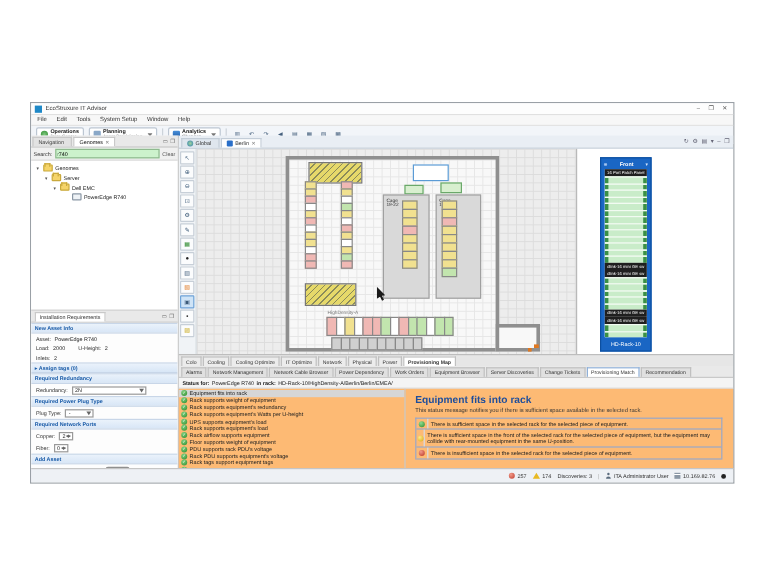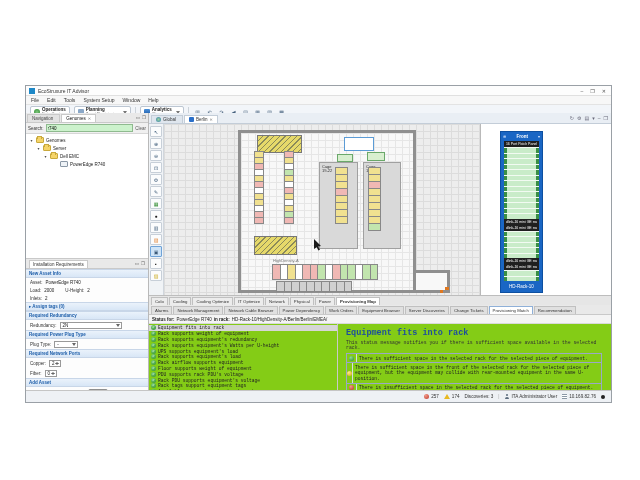--- a/index.html
+++ b/index.html
@@ -104,21 +104,21 @@
   .rackftr{height:11px;display:flex;align-items:center;justify-content:center;color:#fff;font-size:4.5px;}
   
   .layers{height:9px;background:#e6e6e6;border-top:1px solid #bdbdbd;display:flex;align-items:flex-end;padding-left:2px;gap:1px;}
   .ltab2{font-size:4.3px;color:#333;background:#ececec;border:1px solid #c0c0c0;border-bottom:none;padding:1px 3px;}
   .ltab2.active{background:#fff;font-weight:bold;}
   .btabs{height:9px;background:#e9e9e9;display:flex;align-items:flex-end;padding-left:2px;gap:1px;border-bottom:1px solid #c9c9c9;}
   .btab{font-size:4.3px;color:#333;background:#e0e0e0;border:1px solid #c0c0c0;border-bottom:none;padding:1px 3px;}
   .btab.active{background:#fff;border-color:#8fb0d8;}
   .statusline{height:8px;background:#f4f4f4;display:flex;align-items:center;gap:2px;padding:0 3px;font-size:4.5px;border-bottom:1px solid #d9d9d9;}
   .statusline .b{font-weight:bold;}
-  .bottomwrap{flex:1;display:flex;min-height:0;background:#84cc16;font-family:Liberation Mono, monospace;}
+  .bottomwrap{flex:1;display:flex;min-height:0;background:#fdba74;}
   .checklist{width:188px;border-right:1px solid #c9c9c9;padding-top:1px;overflow:hidden;}
   .chk{display:flex;align-items:center;gap:2px;height:5.8px;font-size:4.6px;color:#222;padding-left:2px;}
   .chk.selected{background:#d6d6d6;}
   .cicon{width:5px;height:5px;border-radius:50%;background:radial-gradient(circle at 35% 30%,#7ed07e,#2e8b2e);color:#fff;font-size:3.5px;line-height:5px;text-align:center;flex:none;}
   .detail{flex:1;padding:4px 8px;overflow:hidden;}
   .dtitle{color:#1e4e9c;font-weight:bold;font-size:8.5px;margin-bottom:2px;}
   .ddesc{font-size:4.8px;color:#333;margin-bottom:3px;}
   .dtable{border:1px solid #9aa7c7;border-bottom:none;width:99%;}
   .drow{display:flex;border-bottom:1px solid #9aa7c7;align-items:center;}
   .drow .ballc{width:9px;display:flex;align-items:center;justify-content:center;align-self:stretch;border-right:1px solid #d5dbe8;}

